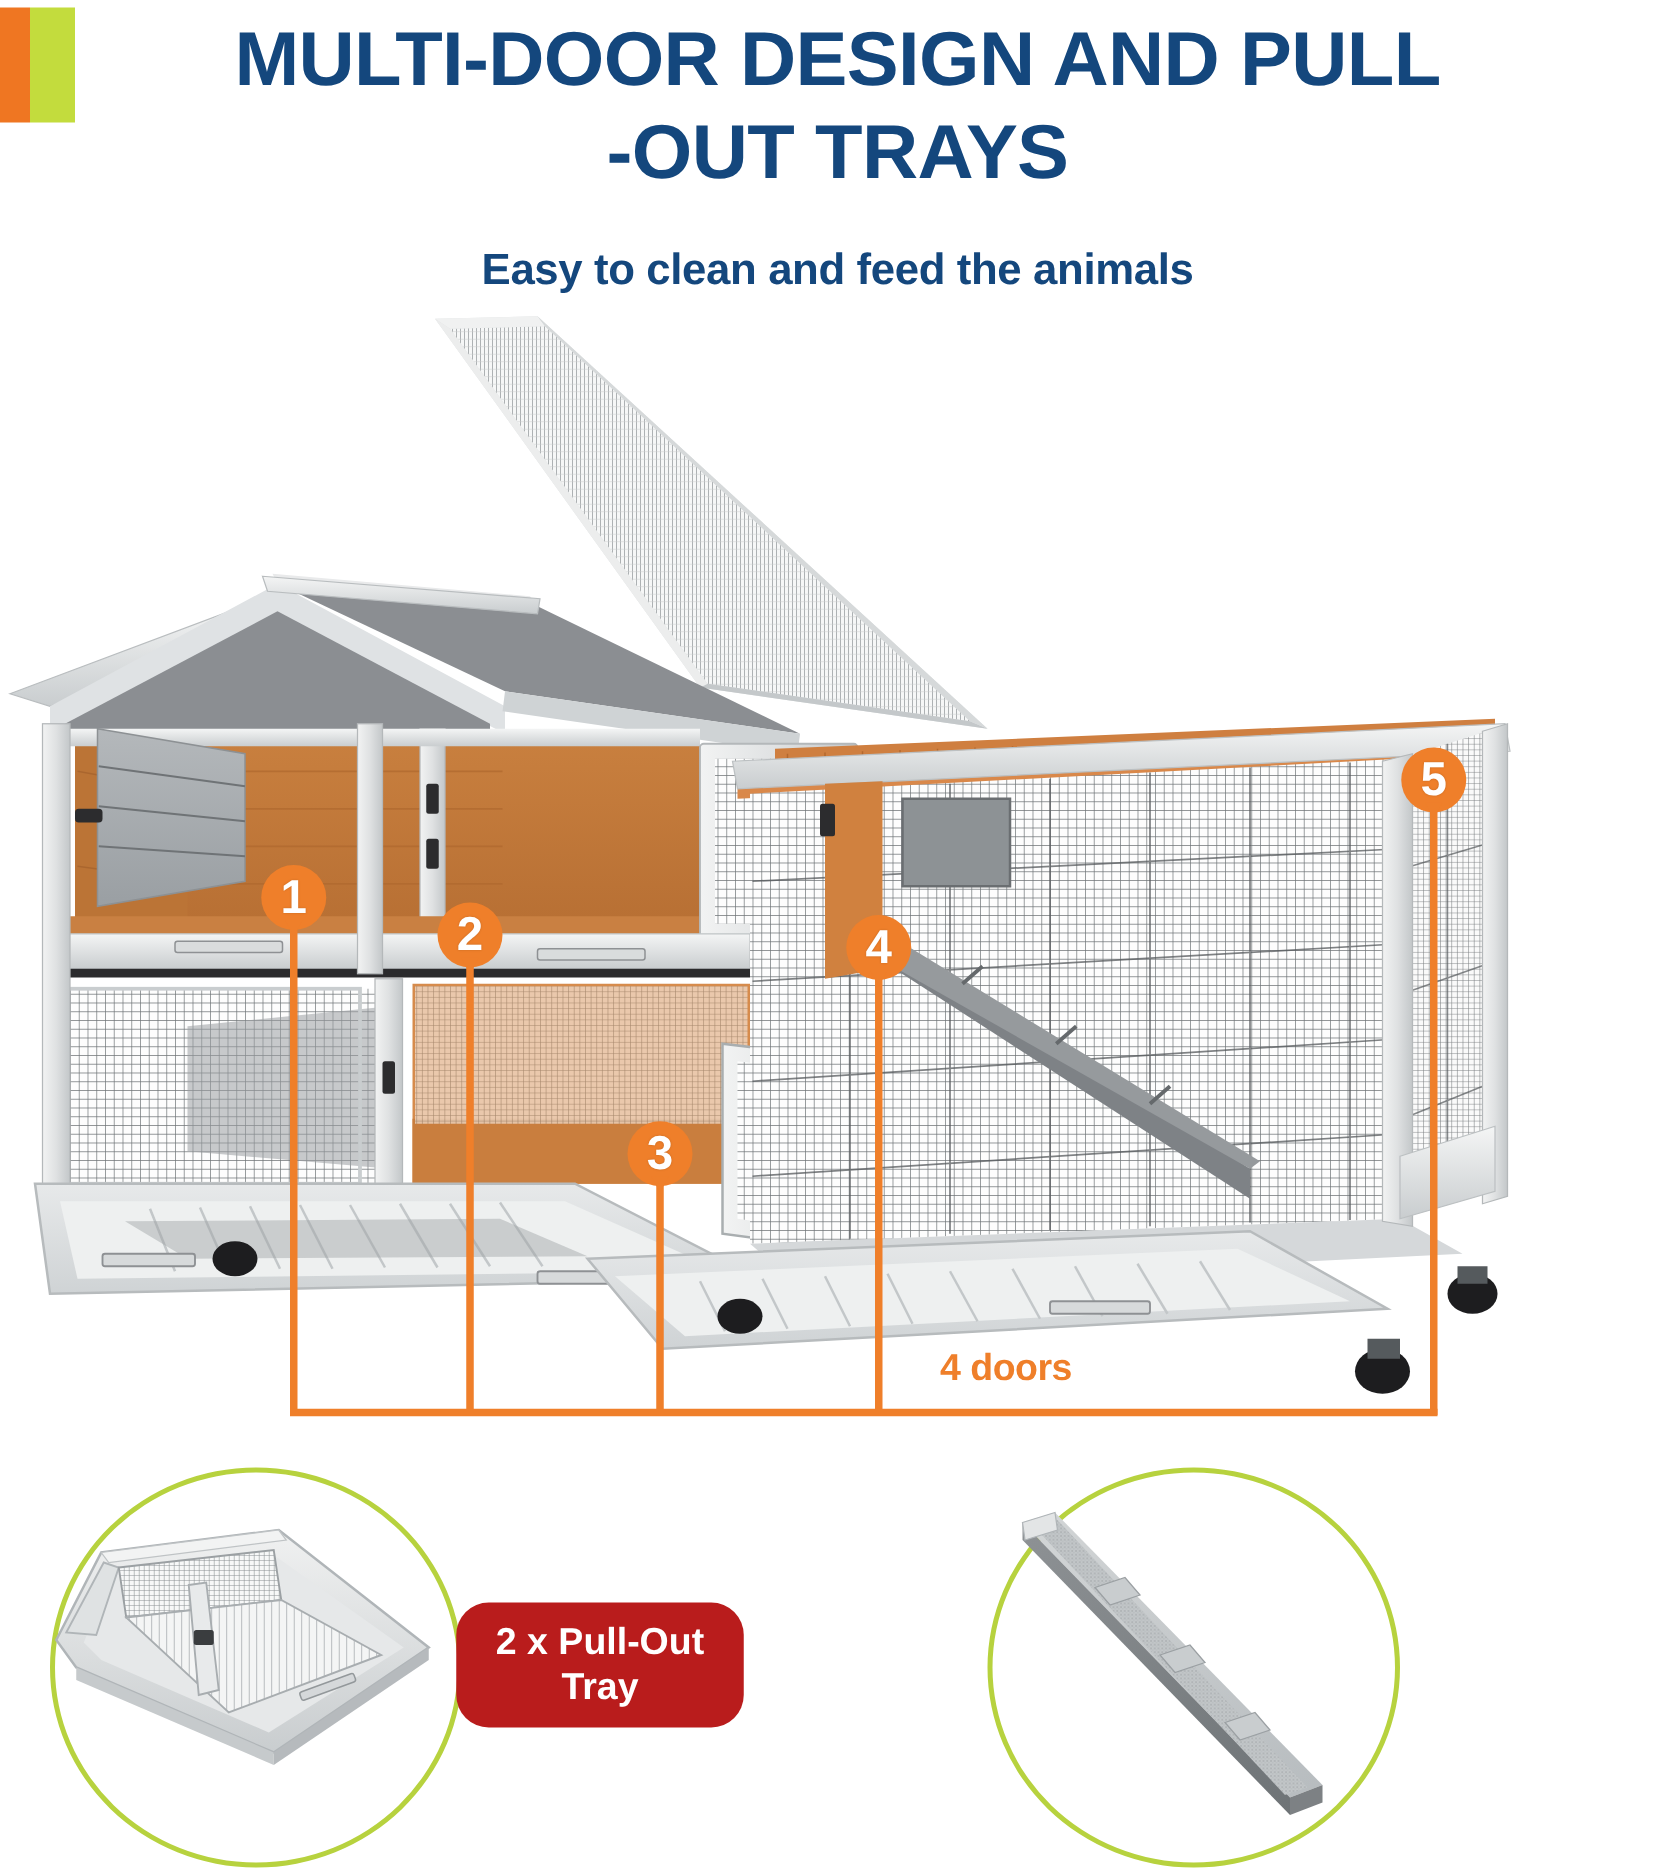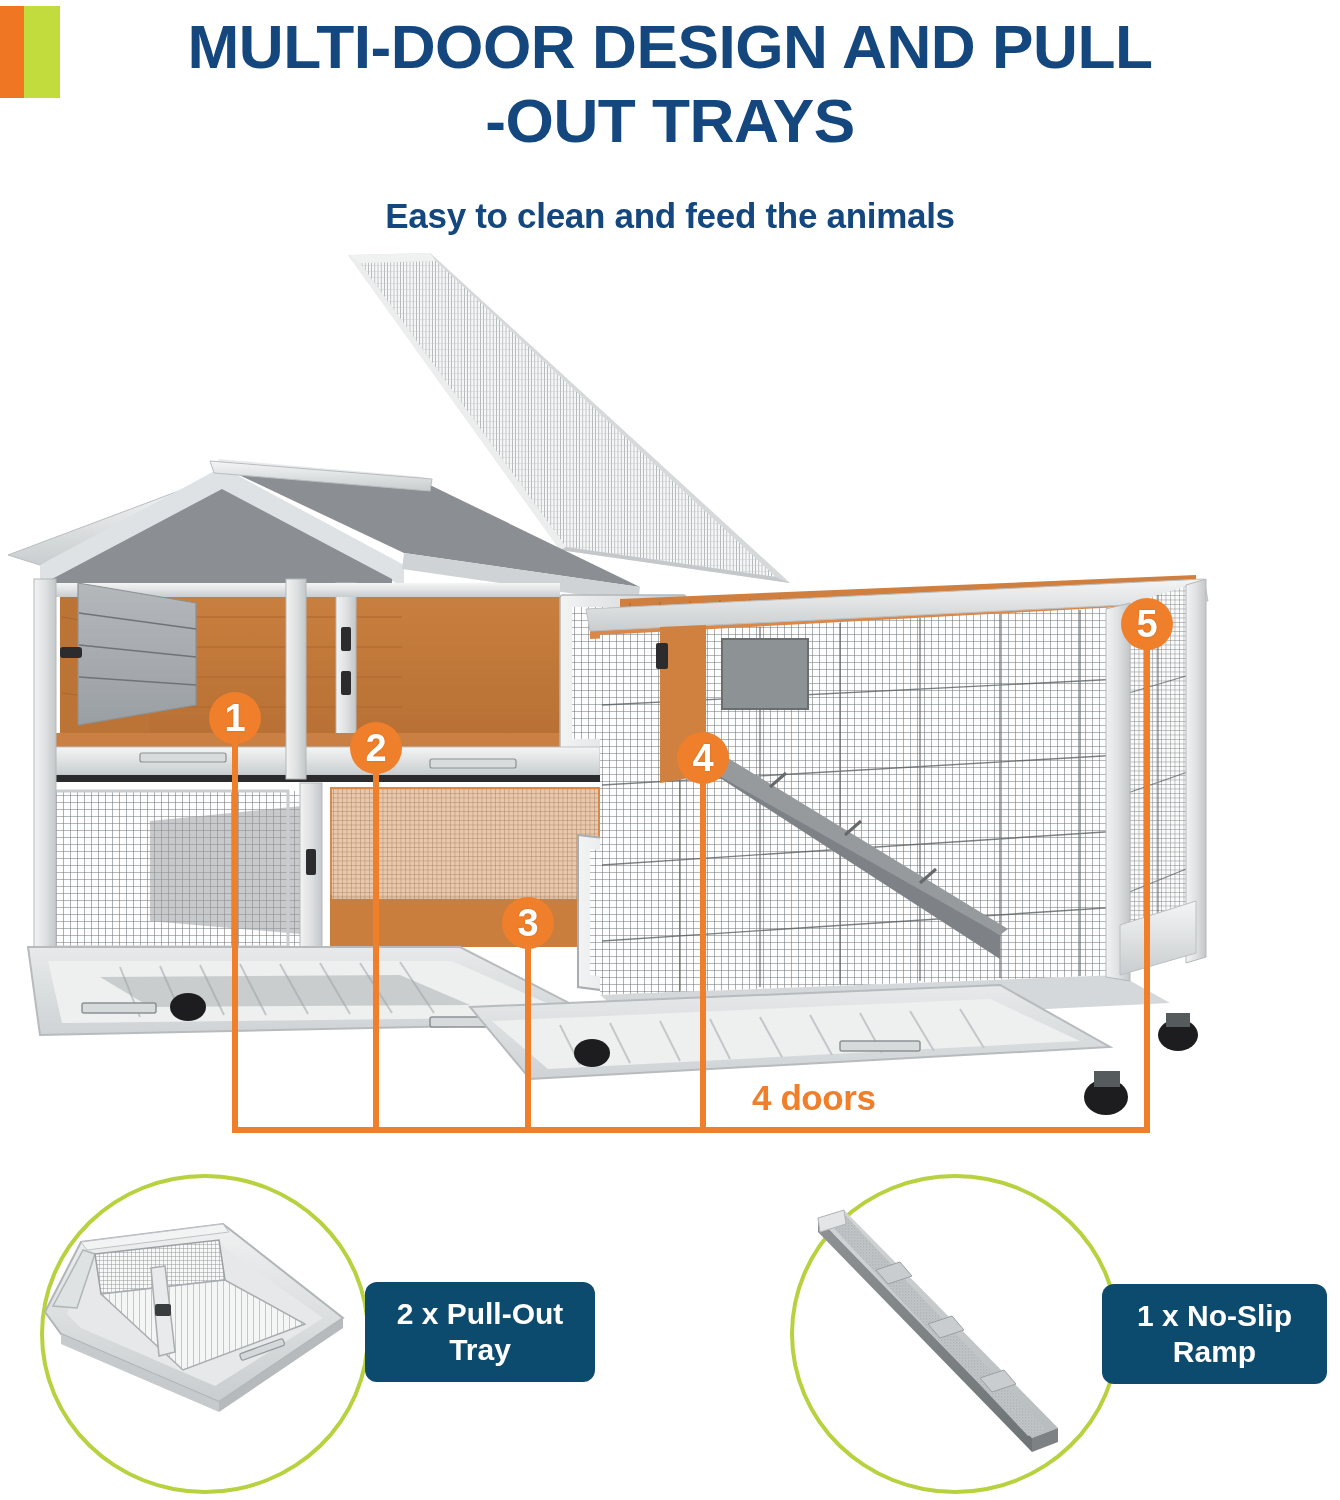--- a/index.html
+++ b/index.html
@@ -48,32 +48,32 @@
     text-shadow:0 0 2px rgba(0,0,0,.18);
   }
   .badge .tip{
     position:absolute;left:19px;top:44px;width:0;height:0;
     border-left:7px solid transparent;border-right:7px solid transparent;
     border-top:13px solid #ef7f2a;
   }
   .lead{position:absolute;width:6px;background:#ef7f2a;z-index:30;}
   .baseline{position:absolute;height:6px;background:#ef7f2a;z-index:30;}
   #doors-label{
-    position:absolute;color:#ef7f2a;font-size:35px;font-weight:bold;
+    position:absolute;color:#ef7f2a;font-size:30px;font-weight:bold;
     letter-spacing:-0.4px;z-index:35;
   }
 
   
   .inset{position:absolute;}
   .inset .ring{
     position:absolute;border:4px solid #b7d23e;border-radius:50%;
     box-sizing:border-box;background:transparent;
   }
   .pill{
-    position:absolute;background:#0c4a6e;border-radius:12px;
+    position:absolute;background:#b91c1c;border-radius:26px;
     display:flex;align-items:center;justify-content:center;
     color:#ffffff;font-weight:bold;text-align:center;
     font-size:30px;line-height:36px;padding:10px 22px;
     box-sizing:border-box;
   }
   .inset svg{position:absolute;display:block;}
 </style>
 </head>
 <body>
 
@@ -466,15 +466,13 @@
 
     <g fill="#c9cdcf" stroke="#9ba0a3" stroke-width="1">
       <polygon points="88,90 112,82 124,96 100,104"></polygon>
       <polygon points="140,144 164,136 176,150 152,158"></polygon>
       <polygon points="192,198 216,190 228,204 204,212"></polygon>
     </g>
 
     <polygon points="30,38 56,30 58,44 32,52" fill="#e3e5e6" stroke="#b0b5b8" stroke-width="1"></polygon>
     <polygon points="244,258 270,248 270,262 244,272" fill="#7d8184"></polygon>
   </svg>
-  <div class="pill" style="left:320px;top:112px;width:225px;height:100px;white-space:pre-line;">1 x No-Slip
-Ramp</div>
 </div>
 
 </body></html>

